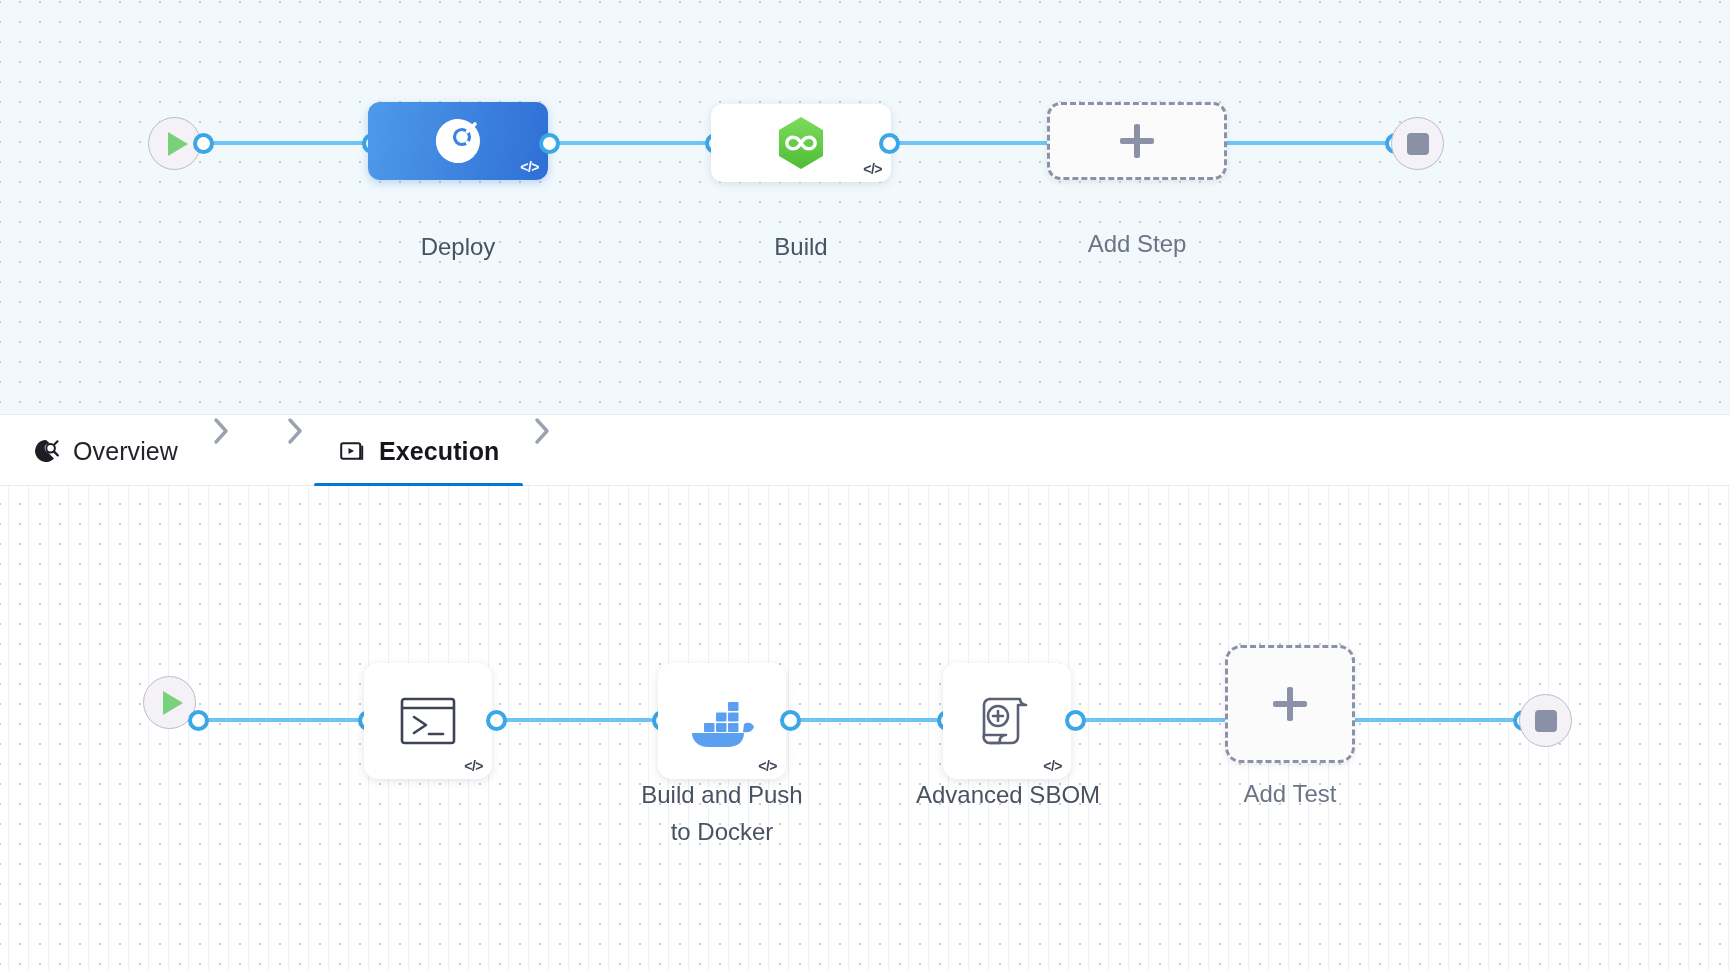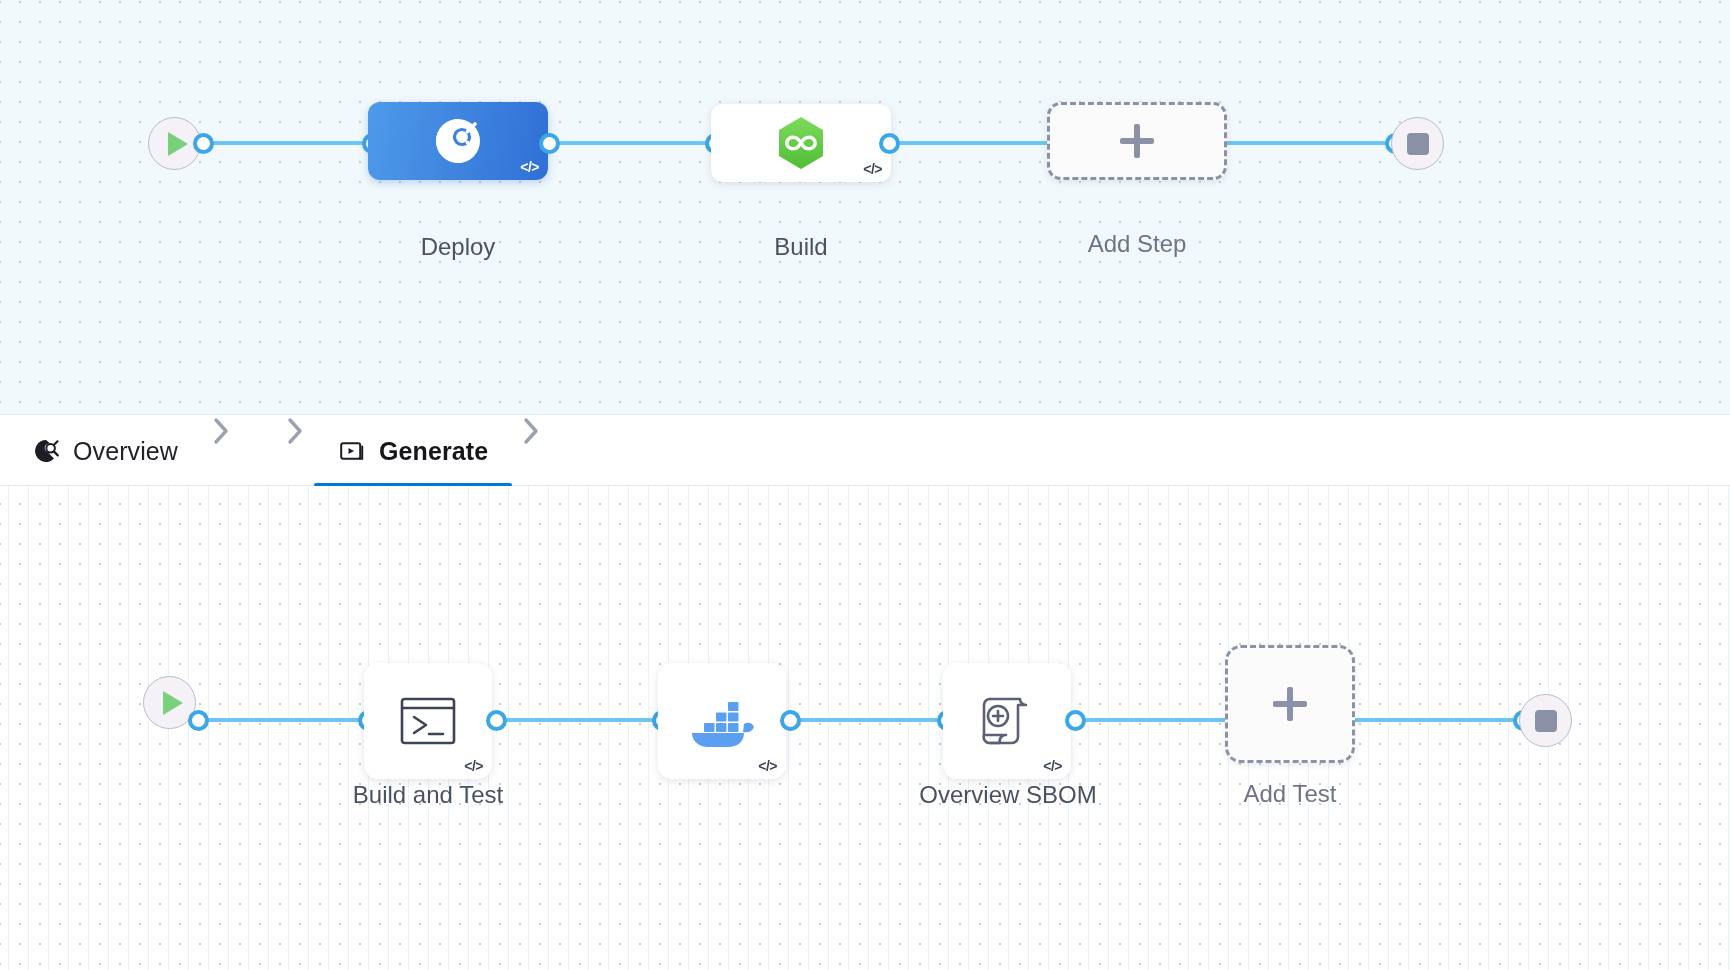--- a/index.html
+++ b/index.html
@@ -234,21 +234,21 @@
     </div>
 
     <div class="tab active">
       <span class="tab-icon">
         <svg width="28" height="28" viewBox="0 0 28 28">
           <rect x="3.2" y="6.2" width="19" height="15.6" rx="2" fill="none" stroke="#1d1d25" stroke-width="2"></rect>
           <path d="M10.5 11 L16 14 L10.5 17 Z" fill="#1d1d25"></path>
           <path d="M24.2 9.5 L24.2 21.8 L21.5 21.8" fill="none" stroke="#1d1d25" stroke-width="2" stroke-linecap="round"></path>
         </svg>
       </span>
-      <span class="tlabel">Generate</span>
+      <span class="tlabel">Execution</span>
     </div>
 
     <div class="tab-sep">
       <svg width="20" height="32" viewBox="0 0 20 32">
         <path d="M5 5 L15 16 L5 27" fill="none" stroke="#9aa1b0" stroke-width="3.4" stroke-linecap="round" stroke-linejoin="round"></path>
       </svg>
     </div>
 
   </div>
 
@@ -269,55 +269,56 @@
     <div class="step-node" style="left:364px; top:177px;">
       <svg width="60" height="52" viewBox="0 0 60 52">
         <rect x="4" y="4" width="52" height="44" rx="2.5" fill="none" stroke="#3c4456" stroke-width="2.6"></rect>
         <path d="M4 13 L56 13" stroke="#3c4456" stroke-width="2.6"></path>
         <path d="M16 22 L28 30 L16 38" fill="none" stroke="#3c4456" stroke-width="2.6" stroke-linecap="round" stroke-linejoin="round"></path>
         <path d="M31 39 L45 39" stroke="#3c4456" stroke-width="2.6" stroke-linecap="round"></path>
       </svg>
       <span class="code-badge dark">&lt;/&gt;</span>
     </div>
     <div class="dot" style="left:486px; top:224px;"></div>
-    <div class="node-label" style="left:304px; top:290px; width:248px;">Build and Test</div>
 
     <div class="dot" style="left:652px; top:224px;"></div>
     <div class="step-node" style="left:658px; top:177px;">
       <svg width="76" height="56" viewBox="0 0 76 56">
         <g fill="#5a9ff0">
           <rect x="20" y="30" width="10.5" height="9" rx="1"></rect>
           <rect x="32" y="30" width="10.5" height="9" rx="1"></rect>
           <rect x="44" y="30" width="10.5" height="9" rx="1"></rect>
           <rect x="32" y="19.5" width="10.5" height="9" rx="1"></rect>
           <rect x="44" y="19.5" width="10.5" height="9" rx="1"></rect>
           <rect x="44" y="9" width="10.5" height="9" rx="1"></rect>
           <path d="M8 40 h52 c0 9-7 14-16 14 H24 C15 54 8 48 8 40 Z"></path>
           <path d="M60 31 c5-3 9 0 10 3 c-2 5-7 6-11 5 Z"></path>
         </g>
       </svg>
       <span class="code-badge dark">&lt;/&gt;</span>
     </div>
     <div class="dot" style="left:780px; top:224px;"></div>
+    <div class="node-label" style="left:598px; top:290px; width:248px;">Build and Push
+to Docker</div>
 
     <div class="dot" style="left:937px; top:224px;"></div>
     <div class="step-node" style="left:943px; top:177px;">
       <svg width="62" height="58" viewBox="0 0 62 58">
         <g fill="none" stroke="#5a6175" stroke-width="2.6" stroke-linecap="round" stroke-linejoin="round">
           <path d="M14 7 h30 a6 6 0 0 0 6 6 h-8 v32 a6 6 0 0 1 -6 6 H14"></path>
           <path d="M14 7 a6 6 0 0 0 -6 6 v30"></path>
           <path d="M8 43 h22 a6 6 0 0 0 -6 8 H14 a6 6 0 0 1 -6 -8 Z"></path>
           <circle cx="22" cy="24" r="10"></circle>
           <path d="M22 19 v10 M17 24 h10"></path>
         </g>
       </svg>
       <span class="code-badge dark">&lt;/&gt;</span>
     </div>
     <div class="dot" style="left:1065px; top:224px;"></div>
-    <div class="node-label" style="left:884px; top:290px; width:248px;">Overview SBOM</div>
+    <div class="node-label" style="left:884px; top:290px; width:248px;">Advanced SBOM</div>
 
     <div class="add-node step" style="left:1225px; top:159px;">
       <div class="plus"></div>
     </div>
     <div class="node-label muted" style="left:1200px; top:289px; width:180px;">Add Test</div>
 
     <div class="dot" style="left:1513px; top:224px;"></div>
     <div class="terminal-circle" style="left:1519px; top:208px;">
       <div class="stop-sq"></div>
     </div>

